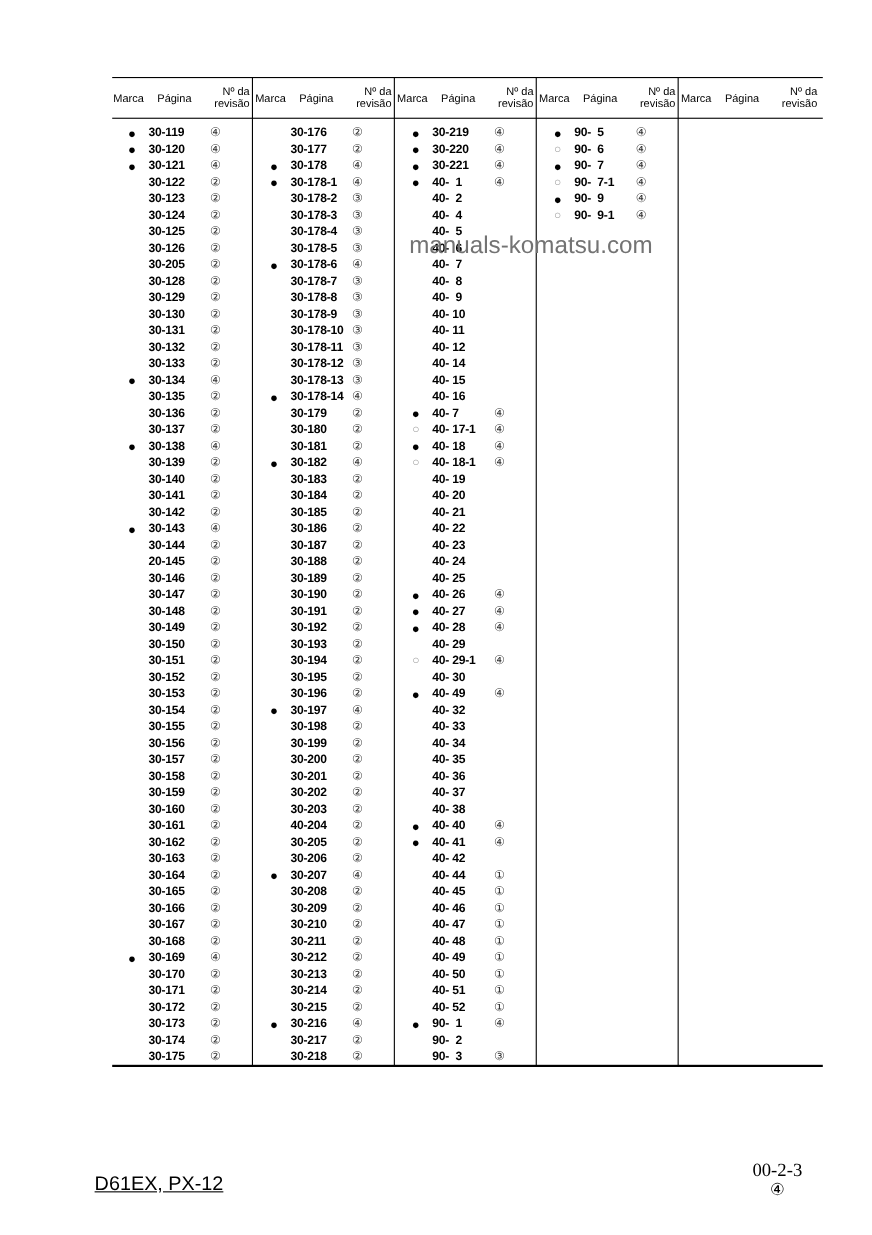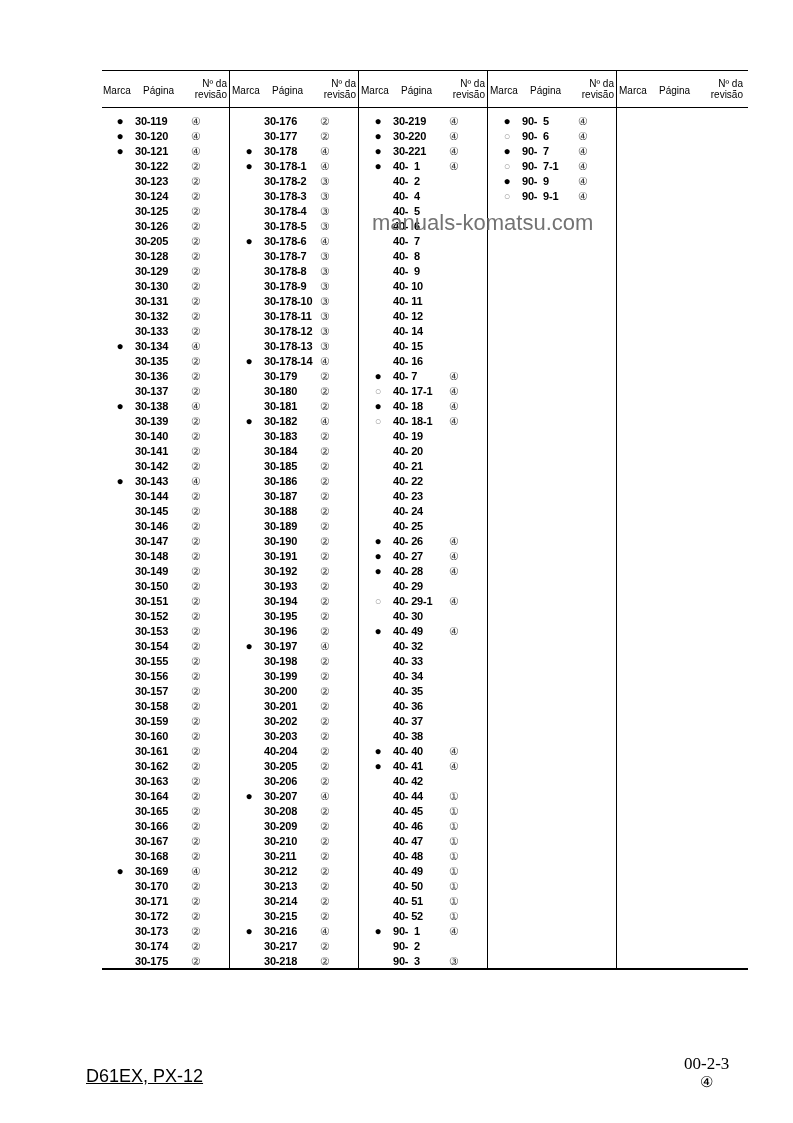--- a/index.html
+++ b/index.html
@@ -169,21 +169,21 @@
           <span class="page">30-143</span>
           <span class="rev">④</span>
         </div>
         <div class="row">
           <span class="mark"></span>
           <span class="page">30-144</span>
           <span class="rev">②</span>
         </div>
         <div class="row">
           <span class="mark"></span>
-          <span class="page">30-145</span>
+          <span class="page">20-145</span>
           <span class="rev">②</span>
         </div>
         <div class="row">
           <span class="mark"></span>
           <span class="page">30-146</span>
           <span class="rev">②</span>
         </div>
         <div class="row">
           <span class="mark"></span>
           <span class="page">30-147</span>

